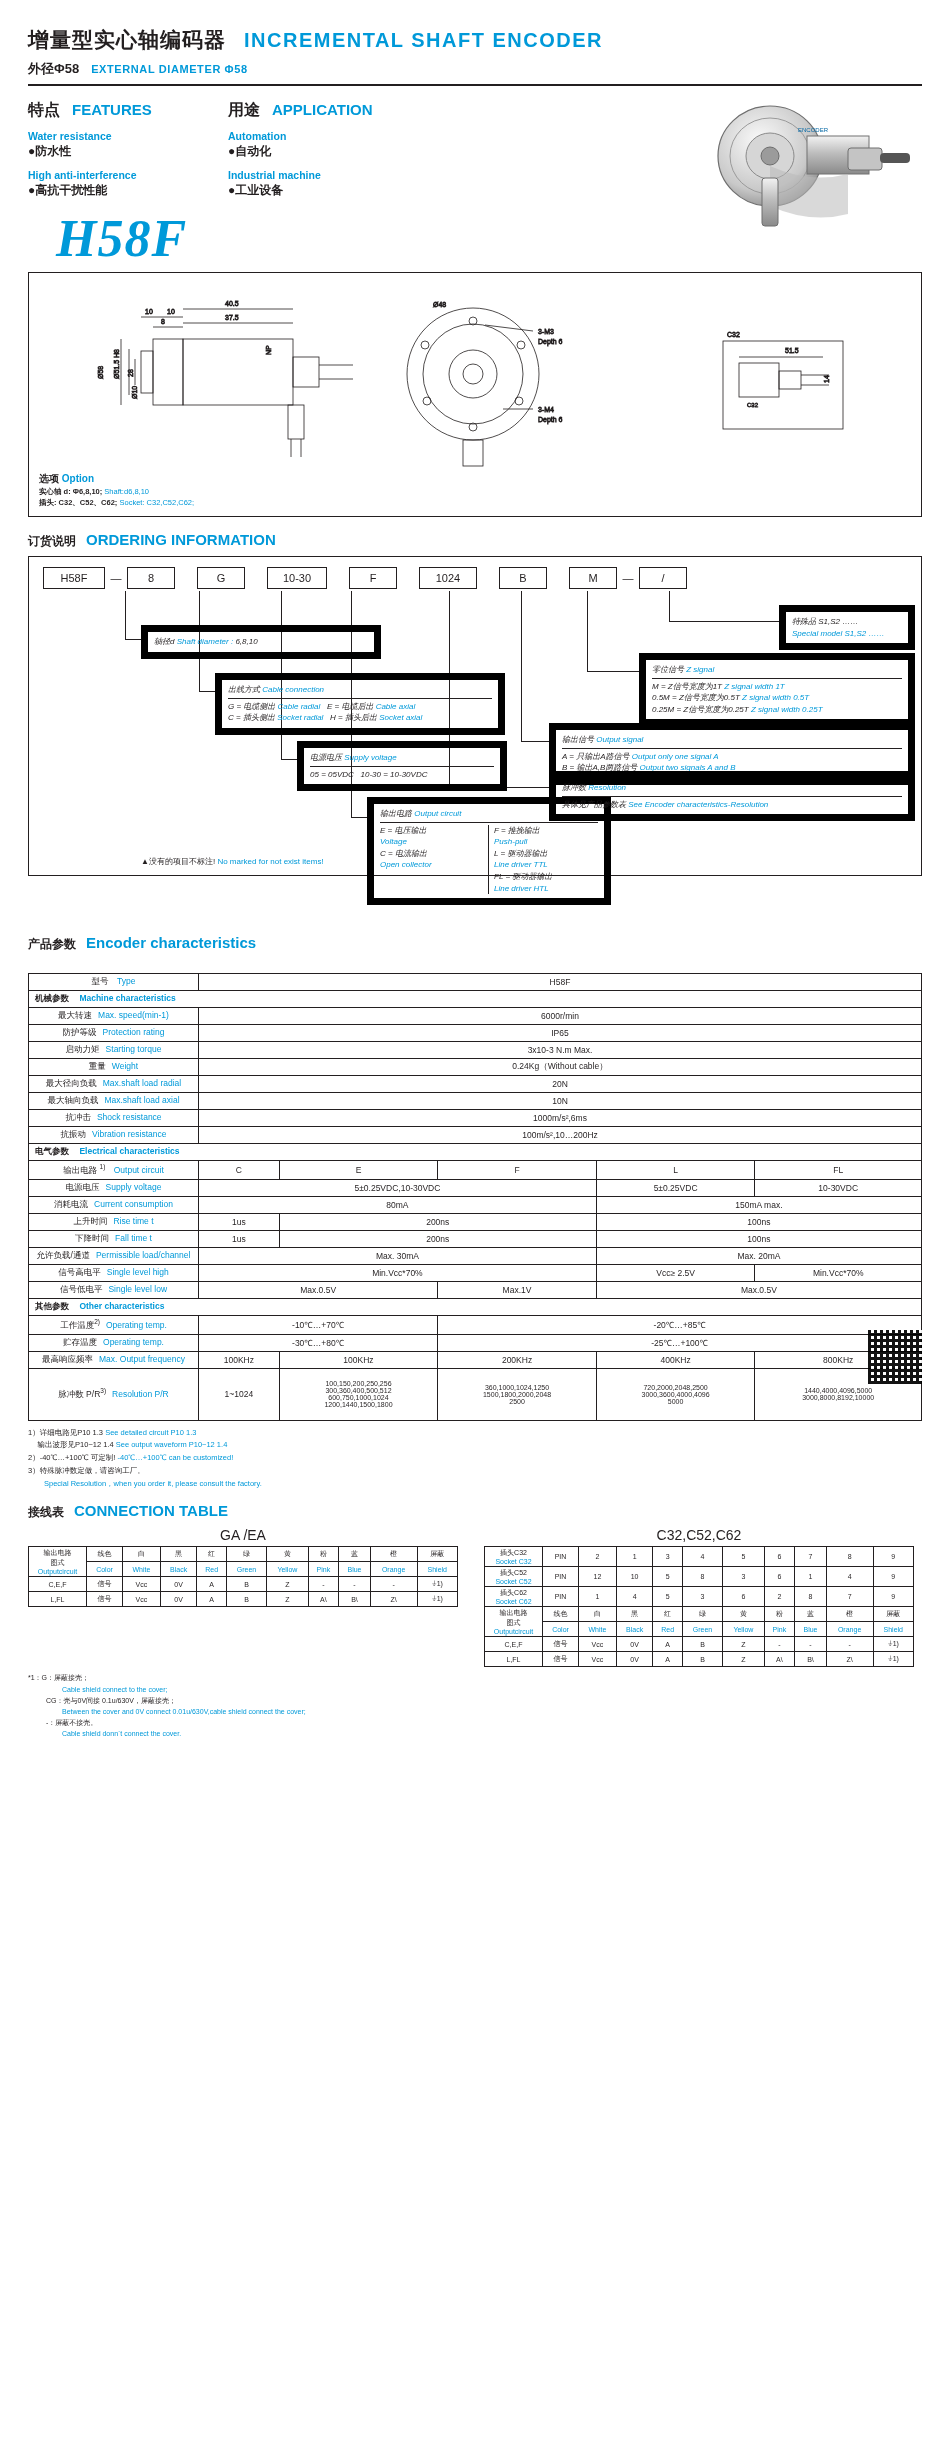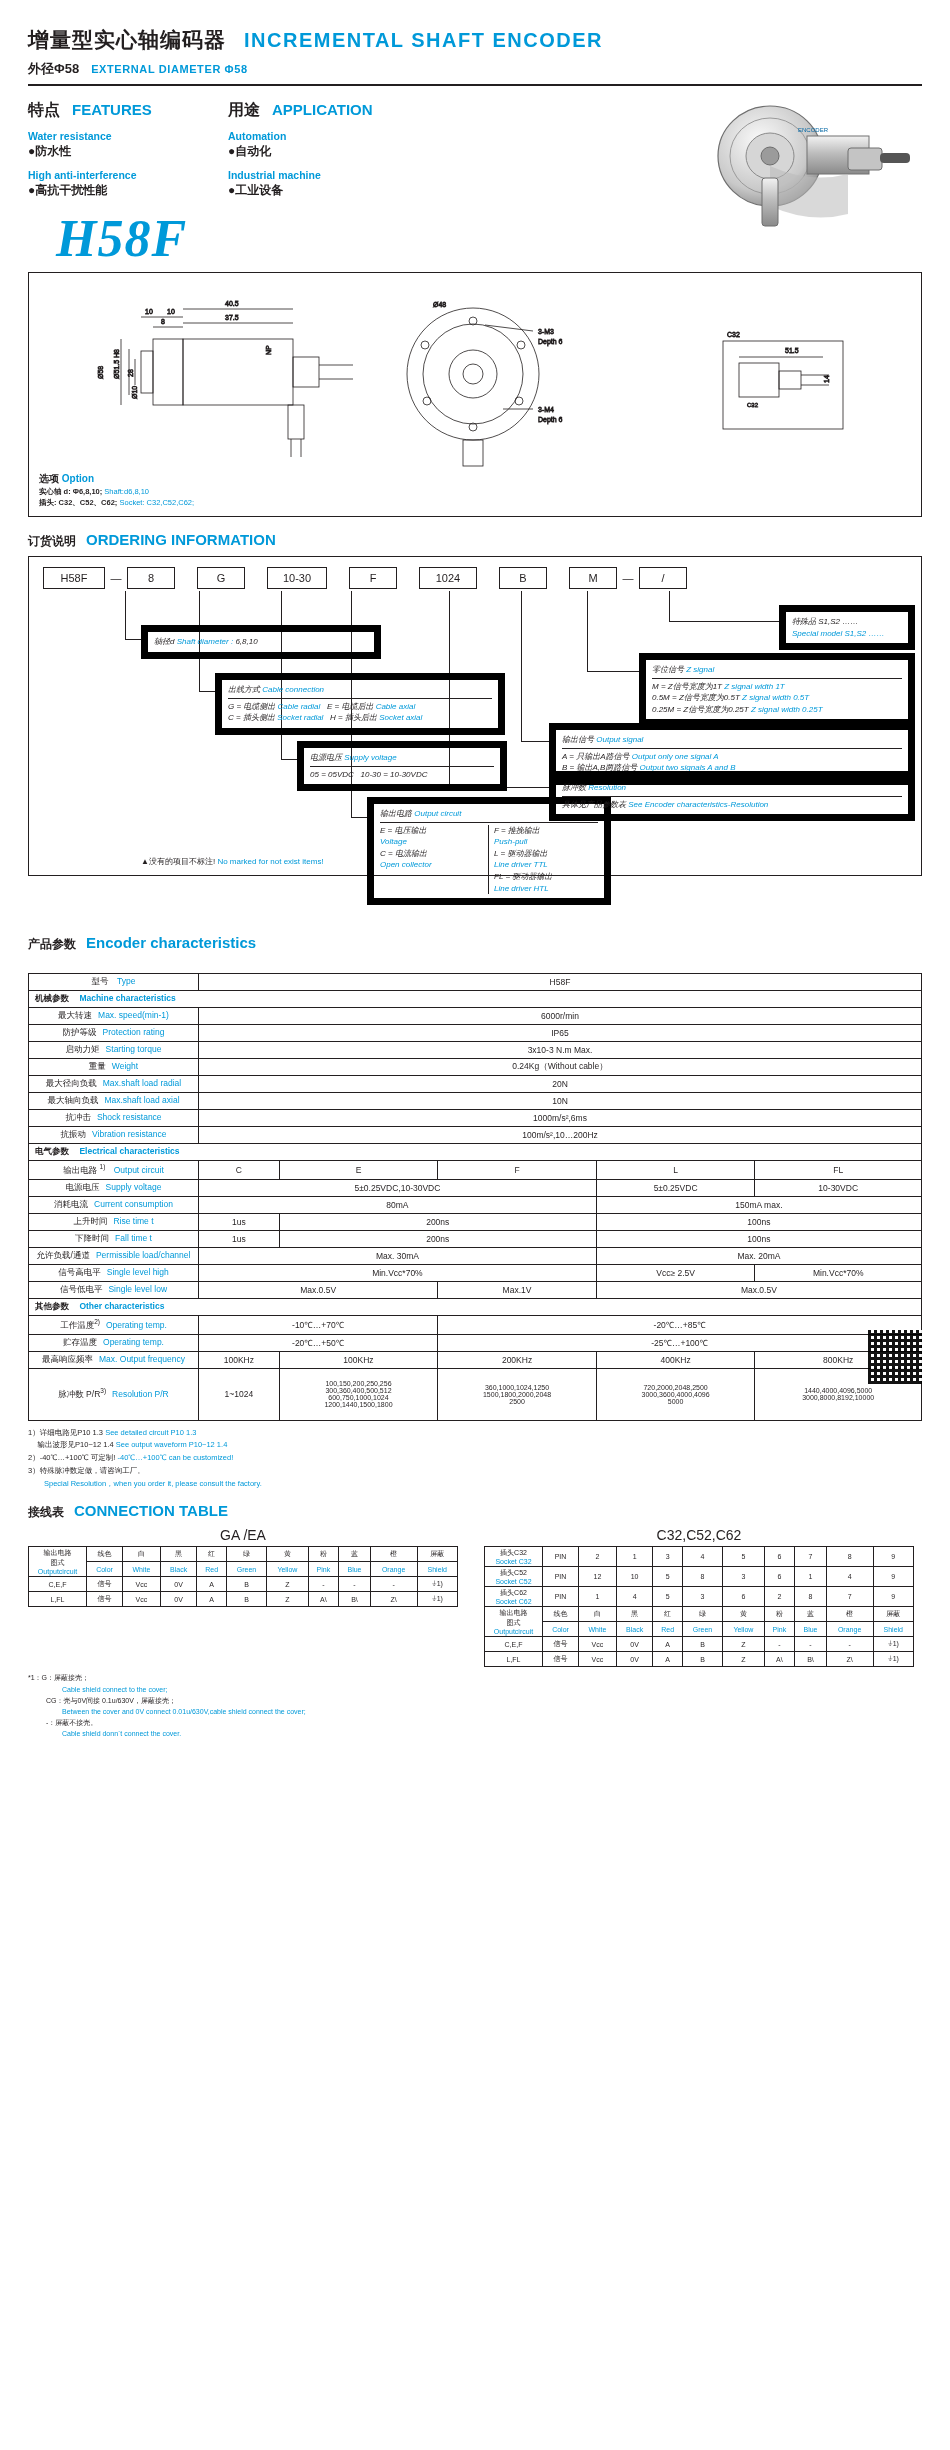--- a/index.html
+++ b/index.html
@@ -515,21 +515,21 @@
         <span class="en">Other characteristics</span>
       </td>
     </tr>
     <tr>
           <td class="lab"><span class="cn">工作温度</span><span class="sup">2)</span><span class="en">Operating temp.</span></td>
           <td colspan="2">-10℃…+70℃</td>
           <td colspan="3">-20℃…+85℃</td>
         </tr>
     <tr>
           <td class="lab"><span class="cn">贮存温度</span><span class="en">Operating temp.</span></td>
-          <td colspan="2">-20℃…+50℃</td>
+          <td colspan="2">-30℃…+80℃</td>
           <td colspan="3">-25℃…+100℃</td>
         </tr>
     <tr>
           <td class="lab"><span class="cn">最高响应频率</span><span class="en">Max. Output frequency</span></td>
       <td>100KHz</td>
       <td>100KHz</td>
       <td>200KHz</td>
       <td>400KHz</td>
       <td>800KHz</td>
         </tr>

